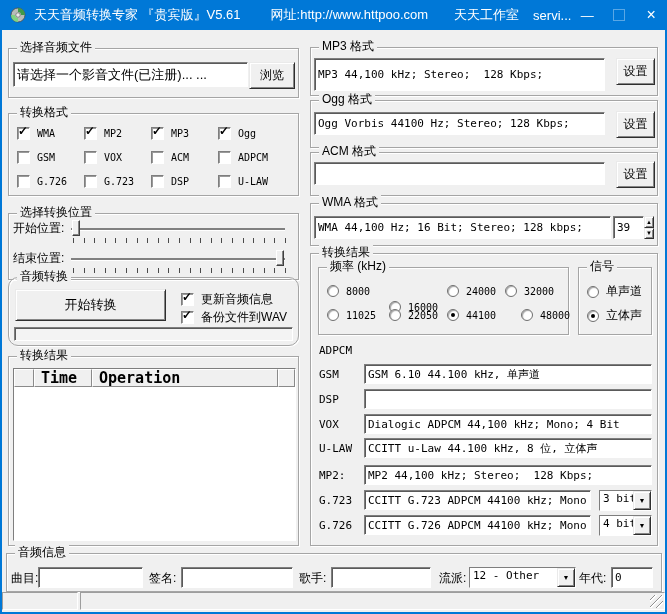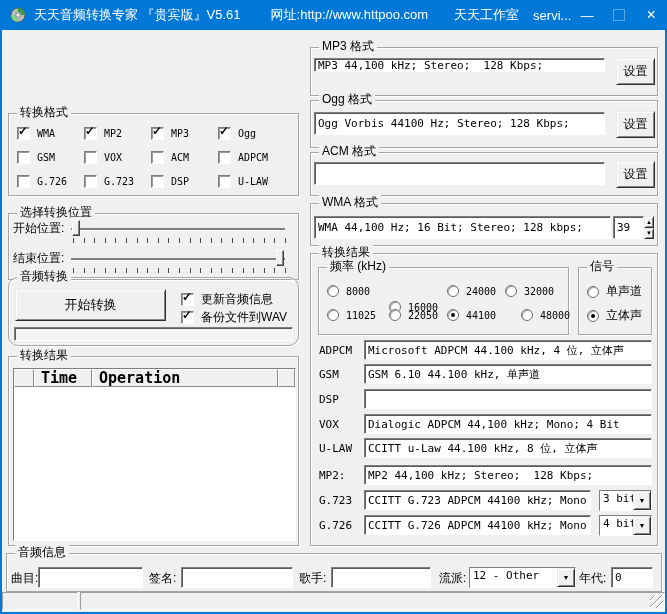--- a/index.html
+++ b/index.html
@@ -93,20 +93,27 @@
       <span>—</span>
     </div>
     <div class="tb-btn">
       <span class="tb-max-box"></span>
     </div>
     <div class="tb-btn tb-close">
       <span>×</span>
     </div>
   </div>
 
+  <div class="group" style="left:8px;top:48px;width:289px;height:48px;">
+    <span class="group-label">选择音频文件</span>
+    <input class="field sunken" style="left: 4px; top: 13px; width: 235px; height: 25px; font-size: 13px; font-family: &quot;Liberation Sans&quot;, sans-serif;" readonly="" value="请选择一个影音文件(已注册)... ...">
+    <div class="btn3d" style="position:absolute;left:240px;top:13px;width:44px;height:25px;">
+      <span>浏览</span>
+    </div>
+  </div>
 
   <div class="group" style="left:8px;top:113px;width:289px;height:81px;">
     <span class="group-label">转换格式</span>
 
     <div class="hitem" style="left:8px;top:13px;">
       <span class="check">
           <span class="tick">✓</span>
         </span>
       <span class="lab-mono">WMA</span>
     </div>
@@ -204,21 +211,21 @@
         <div class="lv-col" style="width:58px;">Time</div>
         <div class="lv-col" style="width:186px;">Operation</div>
         <div class="lv-col" style="flex:1;"></div>
       </div>
       <div class="lv-body"></div>
     </div>
   </div>
 
   <div class="group" style="left:310px;top:47px;width:346px;height:47px;">
     <span class="group-label">MP3 格式</span>
-    <input class="field sunken" style="left: 3px; top: 10px; width: 291px; height: 14px;" readonly="" value="MP3 44,100 kHz; Stereo;  128 Kbps;">
+    <input class="field sunken" style="left: 3px; top: 10px; width: 291px; height: 33px;" readonly="" value="MP3 44,100 kHz; Stereo;  128 Kbps;">
     <div class="btn3d" style="position:absolute;left:305px;top:10px;width:37px;height:25px;">
       <span>设置</span>
     </div>
   </div>
 
   <div class="group" style="left:310px;top:100px;width:346px;height:46px;">
     <span class="group-label">Ogg 格式</span>
     <input class="field sunken" style="left: 3px; top: 11px; width: 291px; height: 23px;" readonly="" value="Ogg Vorbis 44100 Hz; Stereo; 128 Kbps;">
     <div class="btn3d" style="position:absolute;left:305px;top:10px;width:37px;height:25px;">
       <span>设置</span>
@@ -296,21 +303,20 @@
       </div>
       <div class="hitem" style="left:8px;top:39px;">
         <span class="radio">
             <span class="dot"></span>
           </span>
         <span class="lab-cn">立体声</span>
       </div>
     </div>
 
     <span class="mono" style="position:absolute;left:8px;top:90px;">ADPCM</span>
-    <input class="field sunken" style="left: 53px; top: 86px; width: 288px; height: 20px;" readonly="" value="Microsoft ADPCM 44.100 kHz, 4 位, 立体声">
 
     <span class="mono" style="position:absolute;left:8px;top:114px;">GSM</span>
     <input class="field sunken" style="left: 53px; top: 110px; width: 288px; height: 20px;" readonly="" value="GSM 6.10 44.100 kHz, 单声道">
 
     <span class="mono" style="position:absolute;left:8px;top:139px;">DSP</span>
     <input class="field sunken" style="left: 53px; top: 135px; width: 288px; height: 20px;" readonly="" value="">
 
     <span class="mono" style="position:absolute;left:8px;top:164px;">VOX</span>
     <input class="field sunken" style="left: 53px; top: 160px; width: 288px; height: 20px;" readonly="" value="Dialogic ADPCM 44,100 kHz; Mono; 4 Bit">
 

